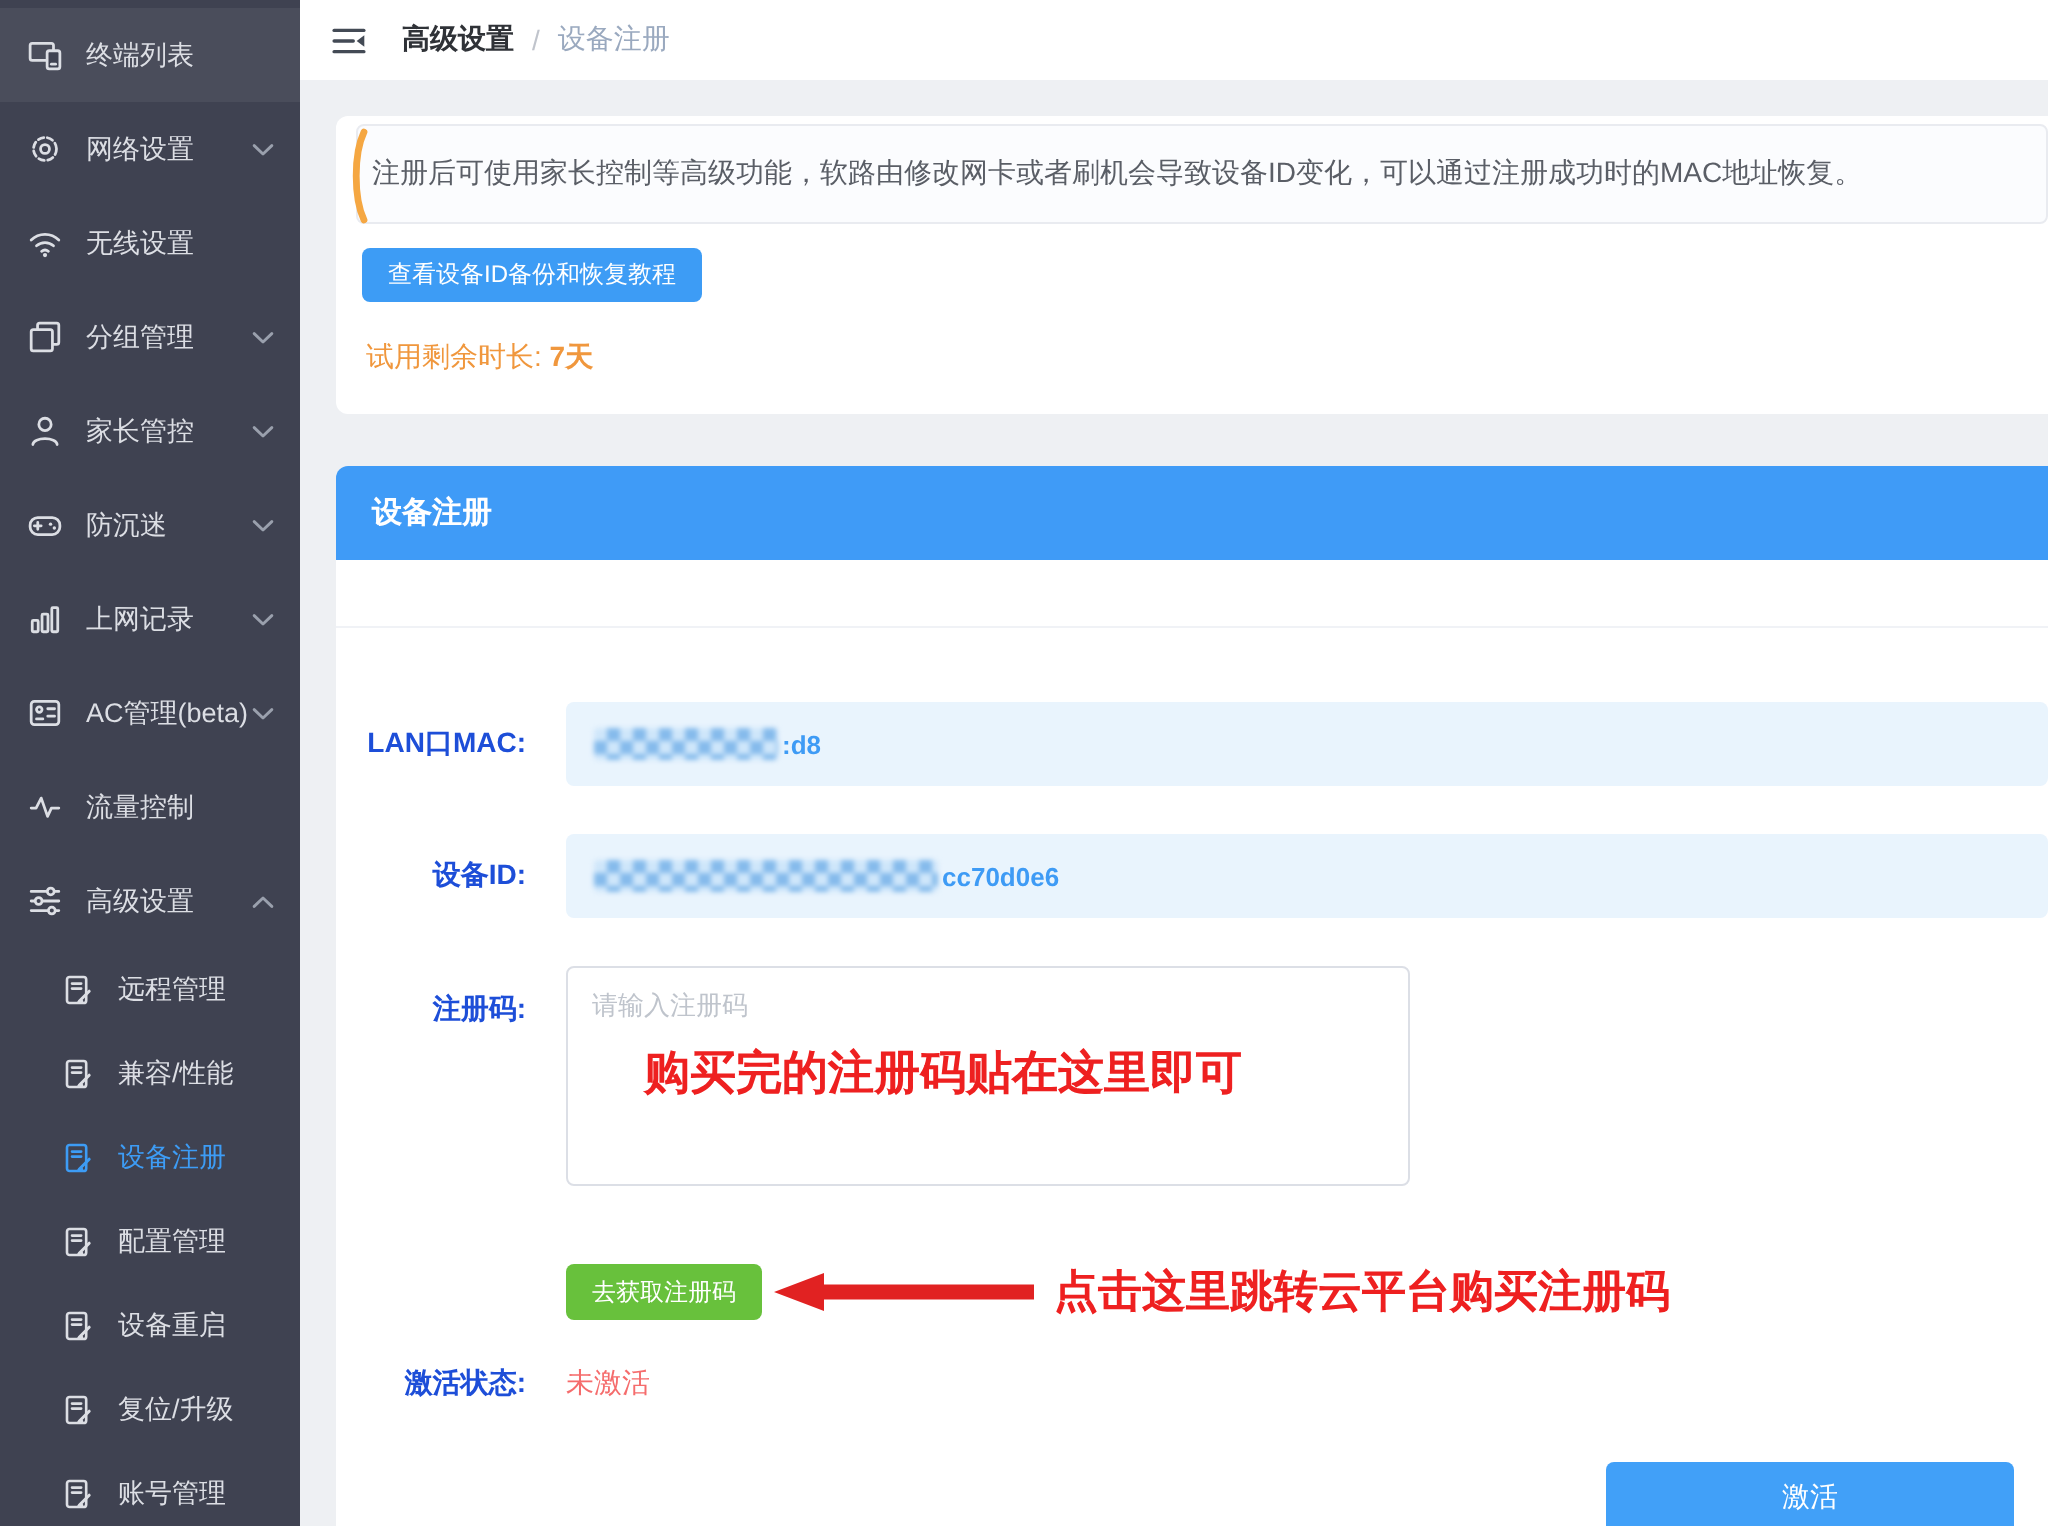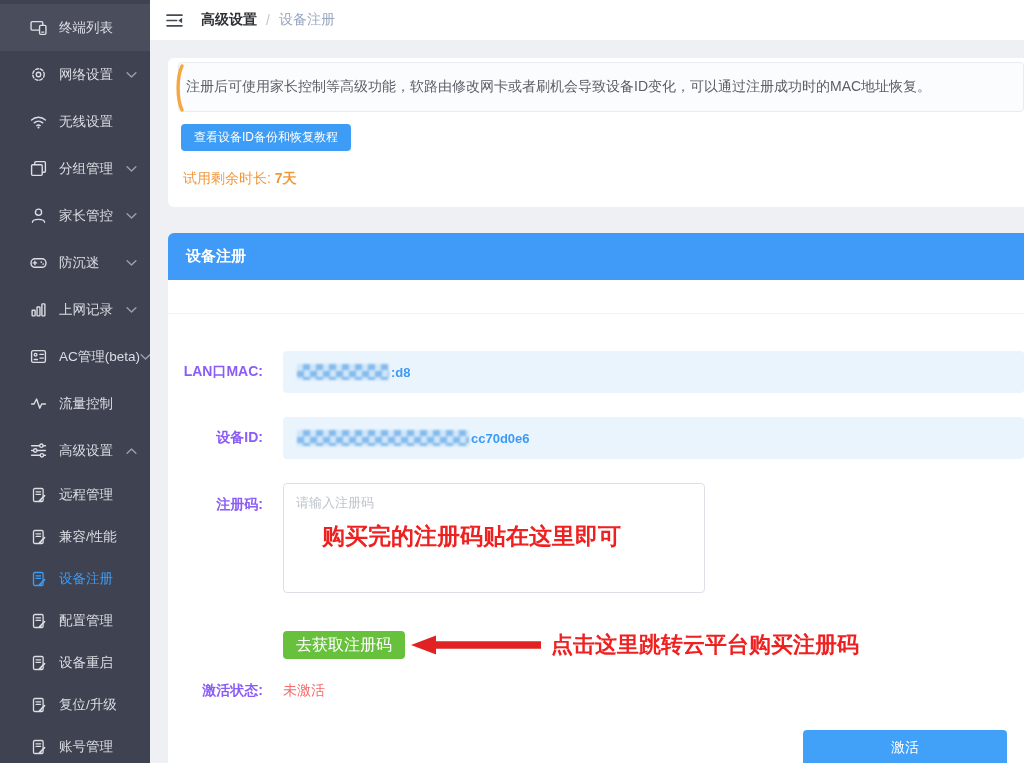--- a/index.html
+++ b/index.html
@@ -2,21 +2,21 @@
 <html><head>
 <meta charset="utf-8">
 <style>
   * { margin:0; padding:0; box-sizing:border-box; }
   html,body { width:1024px; height:763px; overflow:hidden; }
   body { font-family:"Liberation Sans","DejaVu Sans",sans-serif; }
   .app { width:1024px; height:763px; display:flex; background:#eef0f3; overflow:hidden; }
 
   
   .sidebar { width:150px; flex-shrink:0; background:#3f4251; padding-top:4px; overflow:hidden; }
-  .side-item { height:47px; display:flex; align-items:center; padding-left:30px; color:#dcdee4; font-size:13.5px; cursor:pointer; }
+  .side-item { height:47px; display:flex; align-items:center; padding-left:14px; color:#dcdee4; font-size:13.5px; cursor:pointer; }
   .side-item.first { background:#4a4d5b; }
   .side-item .lbl { margin-left:12px; white-space:nowrap; }
   .side-item .chev { margin-left:auto; margin-right:13px; color:#9aa0ad; display:flex; }
   .side-sub { height:42px; display:flex; align-items:center; padding-left:31px; color:#dcdee4; font-size:13.5px; cursor:pointer; }
   .side-sub .lbl { margin-left:12px; white-space:nowrap; }
   .side-sub.active { color:#3d9cf5; }
   .icon { display:flex; align-items:center; color:inherit; }
 
   
   .main { flex:1; min-width:0; display:flex; flex-direction:column; }
@@ -39,36 +39,36 @@
   .trial b { font-weight:bold; }
 
   .panel2 { margin-top:26px; }
   .p2-head { height:47px; background:#3f9bf7; border-radius:6px 0 0 0; display:flex; align-items:center; padding-left:18px; color:#fff; font-size:15px; font-weight:bold; }
   .p2-body { background:#fff; min-height:490px; }
   .p2-strip { height:34px; border-bottom:1px solid #f0f2f6; }
 
   .form { padding-top:37px; }
   .frow { display:flex; align-items:center; margin-bottom:24px; }
   .frow.tarow { align-items:flex-start; margin-bottom:33px; }
-  .flabel { width:115px; padding-right:20px; text-align:right; font-size:14px; font-weight:bold; color:#8b5cf6; white-space:nowrap; flex-shrink:0; }
+  .flabel { width:115px; padding-right:20px; text-align:right; font-size:14px; font-weight:bold; color:#1d4ed8; white-space:nowrap; flex-shrink:0; }
   .tarow .flabel { padding-top:13px; }
   .ffield { flex:1; height:42px; background:#e9f4fd; border-radius:4px; display:flex; align-items:center; padding-left:14px; font-size:13px; font-weight:bold; color:#3e9bf5; }
   .pix { height:16px; border-radius:2px; margin-right:2px;
          background:repeating-conic-gradient(#85bbec 0% 25%, #cfe6fa 0% 50%) 0 0/13px 13px;
          filter:blur(1.2px); }
   .pix.mac { width:92px; }
   .pix.id  { width:172px; }
 
   .ta-wrap { position:relative; width:422px; }
   textarea.reg { width:422px; height:110px; border:1px solid #dcdfe6; border-radius:4px; resize:none; padding:10px 12px; font-family:inherit; font-size:13px; color:#606266; outline:none; }
   textarea.reg::placeholder { color:#bfc4cc; }
   .ta-note { position:absolute; left:39px; top:38px; font-size:23px; font-weight:bold; color:#ee2020; white-space:nowrap; pointer-events:none; }
 
   .btnrow { display:flex; align-items:center; margin-left:115px; margin-bottom:22px; }
-  .btn-get { height:28px; padding:0 13px; background:#68c13c; font-size:16px; }
+  .btn-get { height:28px; padding:0 13px; background:#68c13c; font-size:12px; }
   .arrow { margin-left:5px; display:flex; }
   .arrow-note { margin-left:9px; font-size:22px; font-weight:bold; color:#ee2020; white-space:nowrap; }
 
   .status-val { font-size:14px; color:#f56c6c; }
 
   .footer { display:flex; justify-content:flex-end; padding-right:17px; margin-top:30px; }
   .btn-act { width:204px; height:36px; background:#41a0f8; font-size:14px; }
 </style>
 </head>
 <body>

